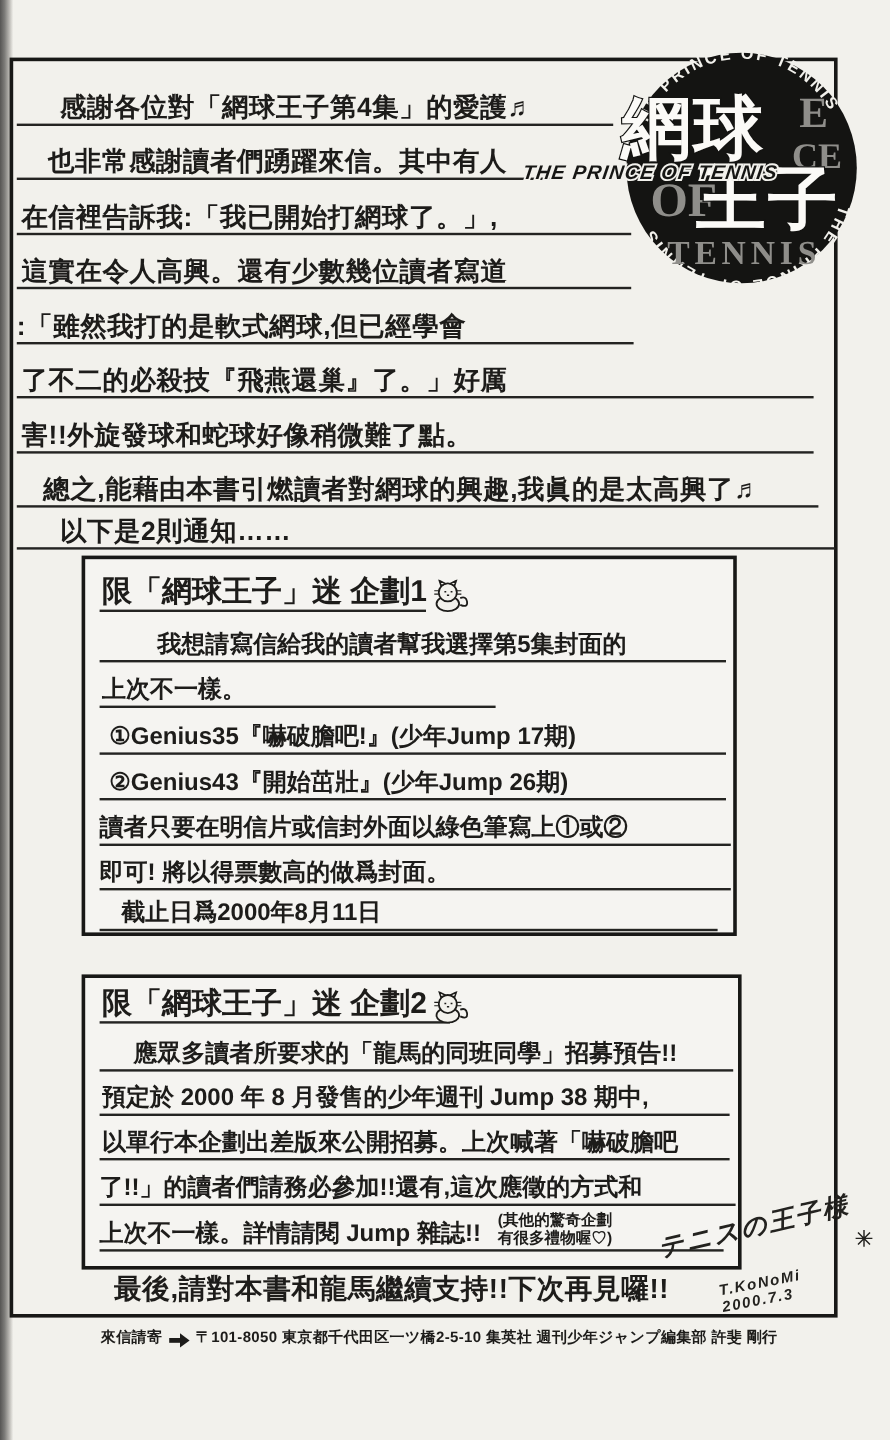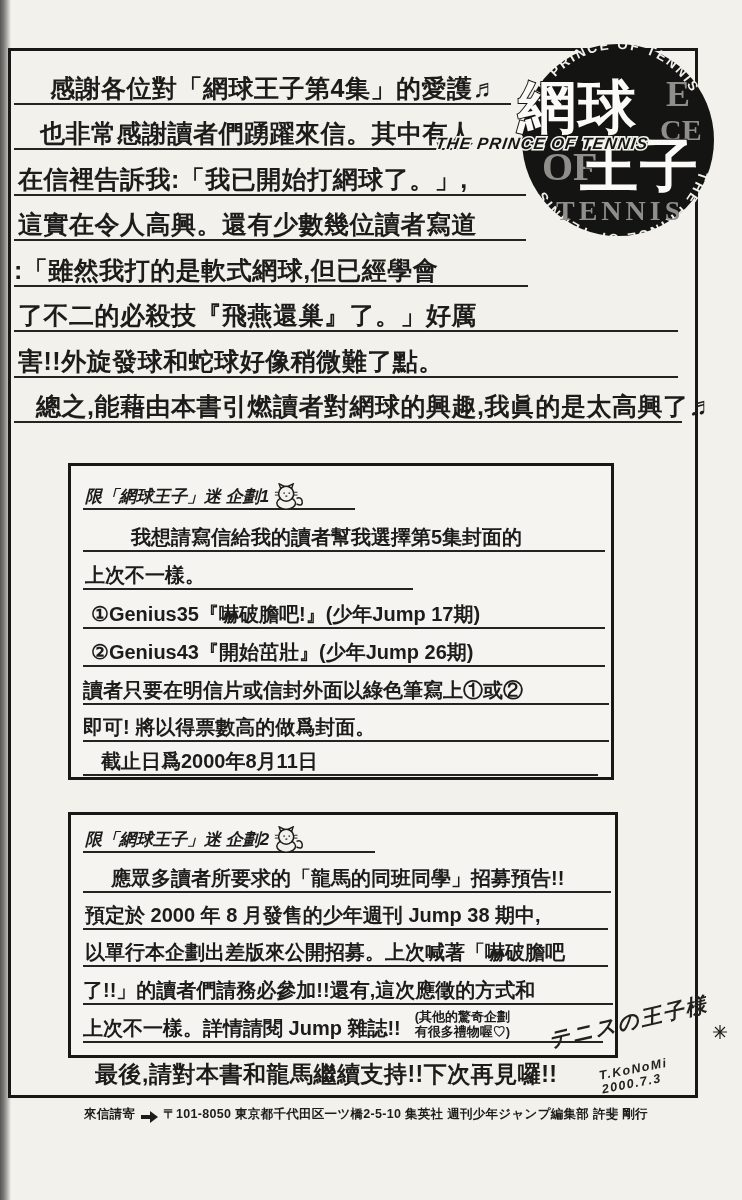--- a/index.html
+++ b/index.html
@@ -16,21 +16,21 @@
   }
   .frame{
     position:absolute;left:8px;top:48px;width:690px;height:1050px;
     border:3px solid #181816;
   }
   
   .intro{position:absolute;left:3px;top:0;right:0;}
   .irow{
     display:flex;align-items:flex-end;padding-bottom:2px;
     border-bottom:2px solid #242422;
-    font-size:25px;font-weight:bold;white-space:nowrap;line-height:1.05;
+    font-size:22px;font-weight:bold;white-space:nowrap;line-height:1.05;
     letter-spacing:0.5px;
   }
   .ir1{height:54px;width:497px;padding-left:36px;}
   .ir2{height:45px;width:447px;padding-left:26px;}
   .ir3{height:46px;width:512px;padding-left:4px;}
   .ir4{height:45px;width:512px;padding-left:4px;}
   .ir5{height:46px;width:514px;padding-left:0px;}
   .ir6{height:45px;width:664px;padding-left:4px;}
   .ir7{height:46px;width:664px;padding-left:4px;}
   .ir8{height:45px;width:668px;padding-left:22px;}
@@ -40,21 +40,21 @@
     position:absolute;border:3px solid #181816;background:rgba(255,255,255,0.25);
     padding:2px 0 0 0;
   }
   .box1{left:57px;top:412px;width:546px;height:317px;}
   .box2{left:57px;top:761px;width:550px;height:246px;}
   .brow{
     display:flex;align-items:flex-end;padding-bottom:2px;margin-left:12px;
     border-bottom:2px solid #242422;
     font-size:20px;font-weight:bold;white-space:nowrap;line-height:1.05;
   }
-  .btitle{font-size:17px;font-style:italic;}
+  .btitle{font-size:25px;}
   .b1t{height:42px;width:272px;padding-left:2px;}
   .b1r1{height:42px;width:522px;padding-left:48px;}
   .b1r2{height:38px;width:330px;padding-left:2px;}
   .b1r3{height:39px;width:522px;padding-left:8px;}
   .b1r4{height:38px;width:522px;padding-left:8px;}
   .b1r5{height:38px;width:526px;padding-left:0px;}
   .b1r6{height:37px;width:526px;padding-left:0px;}
   .b1r7{height:34px;width:515px;padding-left:18px;}
   .b2t{height:36px;width:292px;padding-left:2px;}
   .b2r1{height:40px;width:528px;padding-left:28px;}
@@ -122,20 +122,23 @@
         </div>
       <div class="irow ir6">
           <span>了不二的必殺技『飛燕還巢』了。」好厲</span>
         </div>
       <div class="irow ir7">
           <span>害!!外旋發球和蛇球好像稍微難了點。</span>
         </div>
       <div class="irow ir8">
           <span>總之,能藉由本書引燃讀者對網球的興趣,我眞的是太高興了♬</span>
         </div>
+      <div class="irow ir9">
+          <span>以下是2則通知……</span>
+        </div>
     </div>
 
     <div class="box box1">
       <div class="brow btitle b1t">
         <span>限「網球王子」迷 企劃1</span>
         <svg class="cat" width="32" height="27" viewBox="0 0 34 28">
           <path d="M25,22 q7,3 6,-3 q-1,-5 -6,-3" fill="none" stroke="#1d1c1a" stroke-width="1.6"></path>
           <ellipse cx="14" cy="21" rx="10" ry="6.5" fill="#f2f1ec" stroke="#1d1c1a" stroke-width="1.6"></ellipse>
           <circle cx="14" cy="11" r="8" fill="#f2f1ec" stroke="#1d1c1a" stroke-width="1.6"></circle>
           <path d="M8,5 L6.5,0.5 L12,3.2 Z M20,5 L21.5,0.5 L16,3.2 Z" fill="#f2f1ec" stroke="#1d1c1a" stroke-width="1.4"></path>

